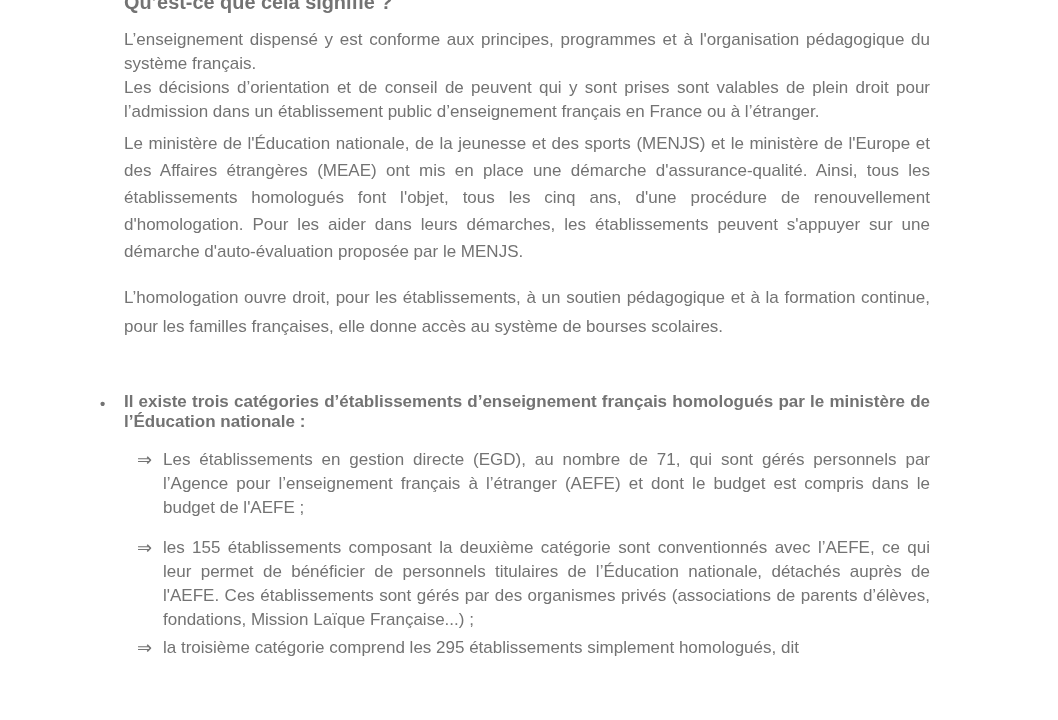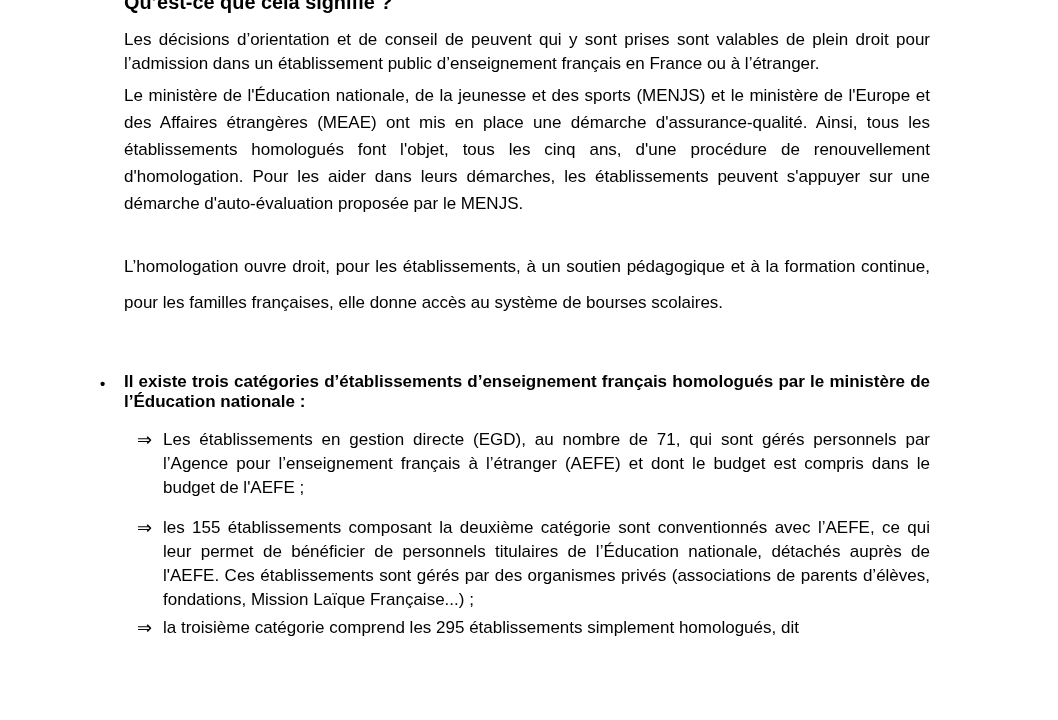--- a/index.html
+++ b/index.html
@@ -10,21 +10,21 @@
   .page {
     position: relative;
     box-sizing: border-box;
     width: 1058px;
     height: 681px;
     overflow: hidden;
     background: #ffffff;
     padding: 0 128px 0 124px;
     font-family: "Liberation Sans", "DejaVu Sans", sans-serif;
     font-size: 17px;
-    color: #000000;
+    color: #737373;
     -webkit-font-smoothing: antialiased;
   }
   .doc-title {
     font-weight: bold;
     line-height: 24px;
     margin: -10px 0 0 0;
     text-align: left;
     white-space: nowrap;
   }
   .intro {
@@ -34,22 +34,22 @@
     margin: 0;
     line-height: 24px;
     text-align: justify;
   }
   .p-menjs {
     margin: 6px 0 0 0;
     line-height: 27px;
     text-align: justify;
   }
   .p-homologation {
-    margin: 32px 0 0 0;
-    line-height: 36px;
+    margin: 18px 0 0 0;
+    line-height: 29px;
     text-align: justify;
   }
   .bullet-row {
     display: flex;
     margin: 51px 0 0 -24px;
     font-weight: bold;
   }
   .bullet-marker {
     flex: 0 0 24px;
     line-height: 24px;
@@ -80,20 +80,21 @@
   .bold { font-weight: normal; }
 </style>
 </head>
 <body>
 
 <div class="page">
 
   <h3 class="doc-title">Qu’est-ce que cela signifie ?</h3>
 
   <div class="intro">
+    <p>L’enseignement dispensé y est conforme aux principes, programmes et à l'organisation pédagogique du système français.</p>
     <p>Les décisions d’orientation et de conseil de peuvent qui y sont prises sont valables de plein droit pour l’admission dans un établissement public d’enseignement français en France ou à l’étranger.</p>
   </div>
 
   <p class="p-menjs">Le ministère de l'Éducation nationale, de la jeunesse et des sports (MENJS) et le ministère de l'Europe et des Affaires étrangères (MEAE) ont mis en place une démarche d'assurance-qualité. Ainsi, tous les établissements homologués font l'objet, tous les cinq ans, d'une procédure de renouvellement d'homologation. Pour les aider dans leurs démarches, les établissements peuvent s'appuyer sur une démarche d'auto-évaluation proposée par le MENJS.</p>
 
   <p class="p-homologation">L’homologation ouvre droit, pour les établissements, à un soutien pédagogique et à la formation continue, pour les familles françaises, elle donne accès au système de bourses scolaires.</p>
 
   <div class="bullet-row">
     <span class="bullet-marker">•</span>
     <div class="bullet-text">Il existe trois catégories d’établissements d’enseignement français homologués par le ministère de l’Éducation nationale :</div>

